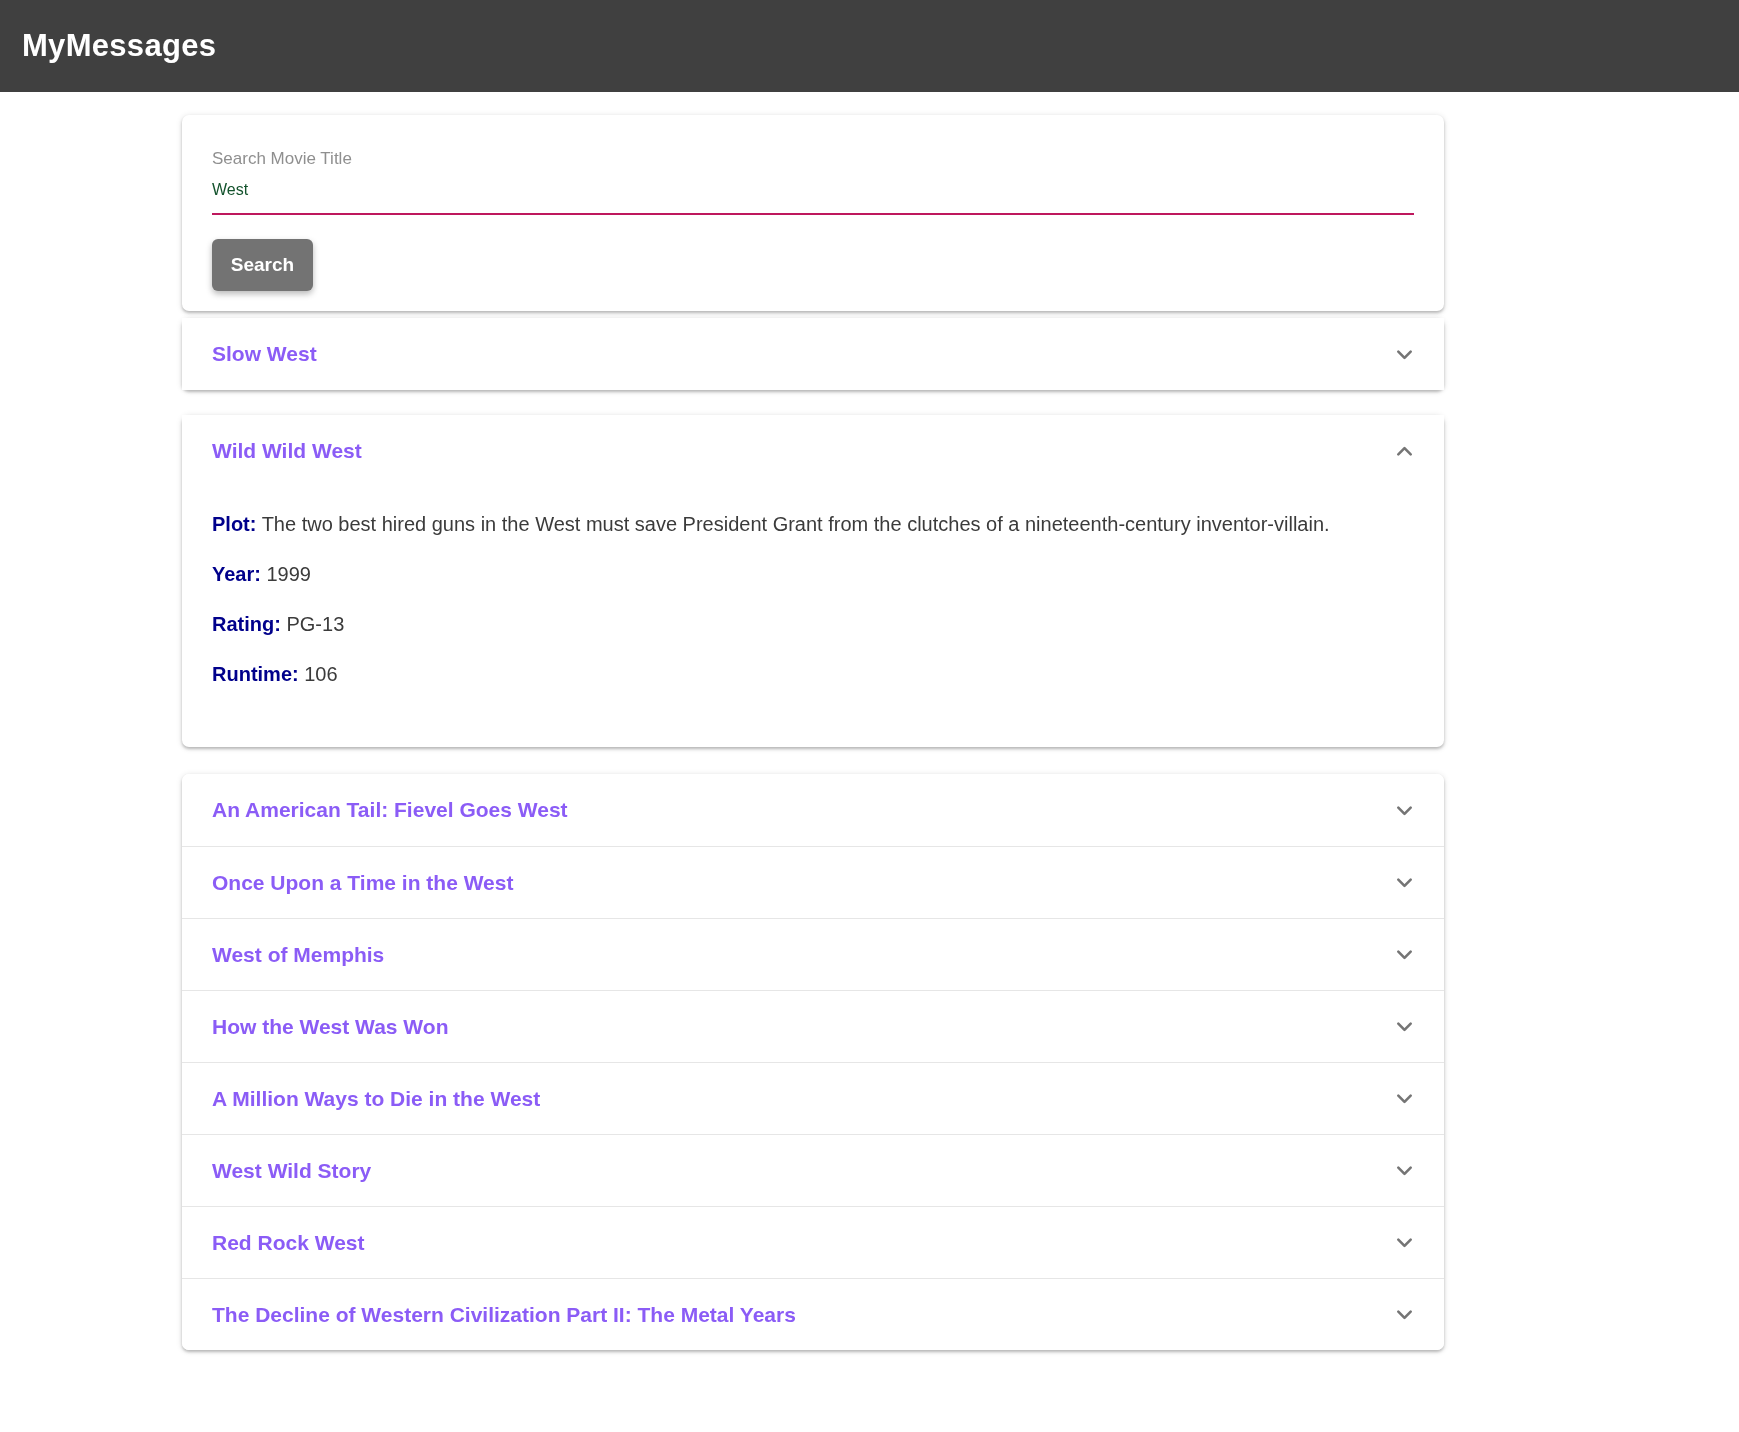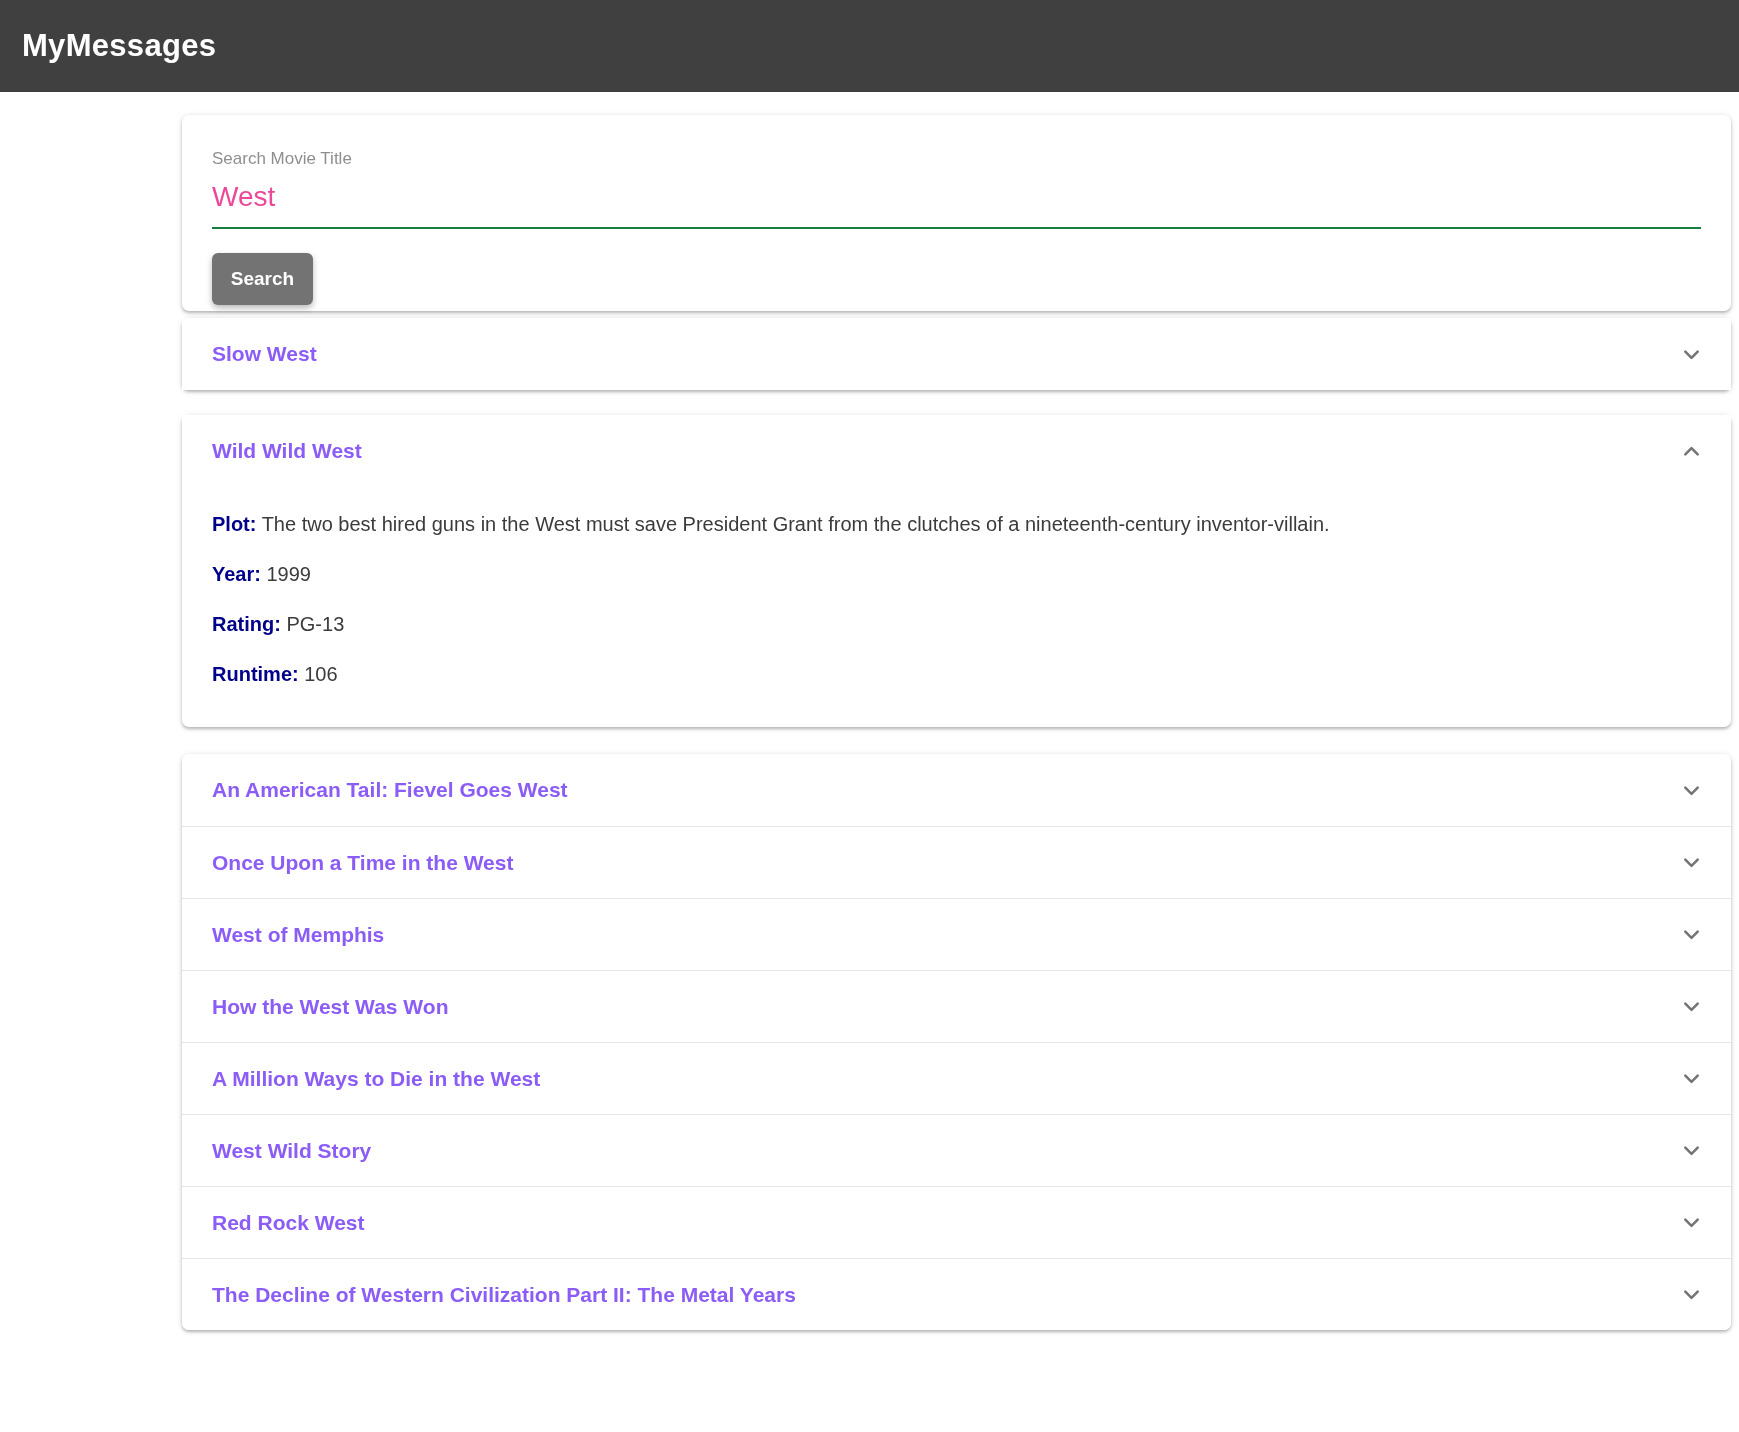--- a/index.html
+++ b/index.html
@@ -15,39 +15,39 @@
     height: 92px; background: #404040;
     display: flex; align-items: center;
     padding-left: 22px;
   }
   .app-title {
     color: #ffffff; font-size: 31px; font-weight: bold;
     letter-spacing: 0.3px;
   }
 
   
-  .content { margin-left: 182px; width: 1549px; }
+  .content { margin-left: 182px; width: 1262px; }
 
   .card {
     background: #ffffff; border-radius: 7px;
     box-shadow: 0 2px 3px rgba(0,0,0,0.22), 0 1px 6px rgba(0,0,0,0.13);
   }
 
   
   .search-card {
     margin-top: 23px; height: 196px;
     padding: 34px 30px 26px;
   }
   .field-label { font-size: 17px; color: #8f8f8f; }
   .search-input {
     display: block; width: 100%;
     border: none; outline: none; background: transparent;
-    border-bottom: 2px solid #15803d;
+    border-bottom: 2px solid #be185d;
     font-family: "Liberation Sans", "DejaVu Sans", sans-serif;
-    font-size: 28px; color: #ec4899;
+    font-size: 16px; color: #14532d;
     padding: 12px 0 14px;
   }
   .search-button {
     margin-top: 24px;
     min-width: 101px; height: 52px;
     border: none; border-radius: 6px;
     background: #737373; color: #ffffff;
     font-family: "Liberation Sans", "DejaVu Sans", sans-serif;
     font-size: 19px; font-weight: bold;
     box-shadow: 0 3px 6px rgba(0,0,0,0.28);
@@ -63,21 +63,21 @@
   }
   .panel-title {
     color: #8b5cf6; font-size: 21px; font-weight: bold;
   }
   .chevron { width: 27px; height: 27px; flex: 0 0 auto; }
   .chevron svg { display: block; }
 
   .single-panel { margin-top: 7px; }
 
   .expanded-card { margin-top: 25px; }
-  .panel-body { padding: 24px 30px 36px; }
+  .panel-body { padding: 24px 30px 56px; }
   .detail-line { margin: 0 0 24px; font-size: 20px; line-height: 26px; color: #3b3b3b; }
   .detail-line:last-child { margin-bottom: 4px; }
   .detail-label { color: #00008b; font-weight: bold; }
 
   .panel-group { margin-top: 27px; border-radius: 7px; overflow: hidden; }
   .panel-group .panel-header + .panel-header,
   .panel-group .panel-header:not(:first-child) { border-top: 1px solid #e6e6e6; }
 </style>
 </head>
 <body>

